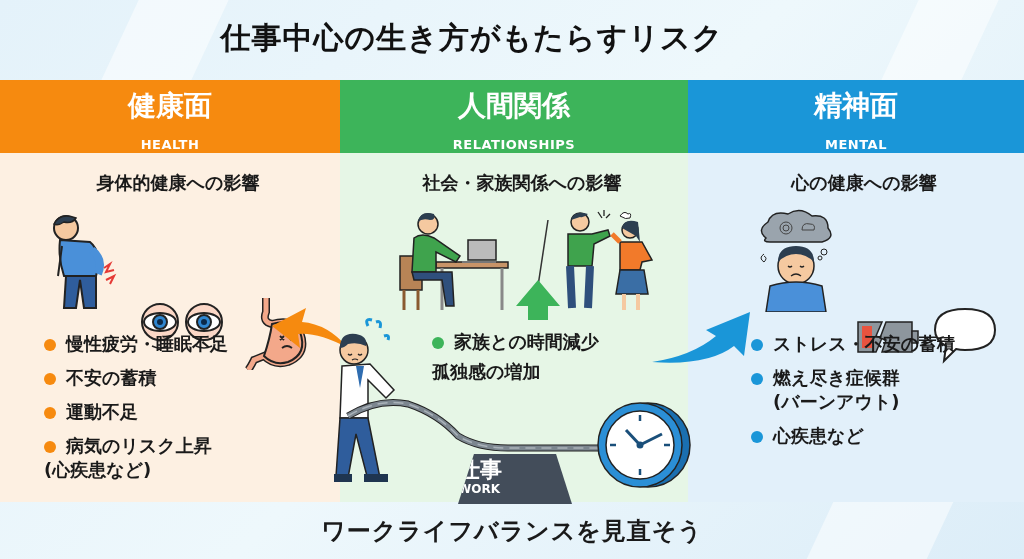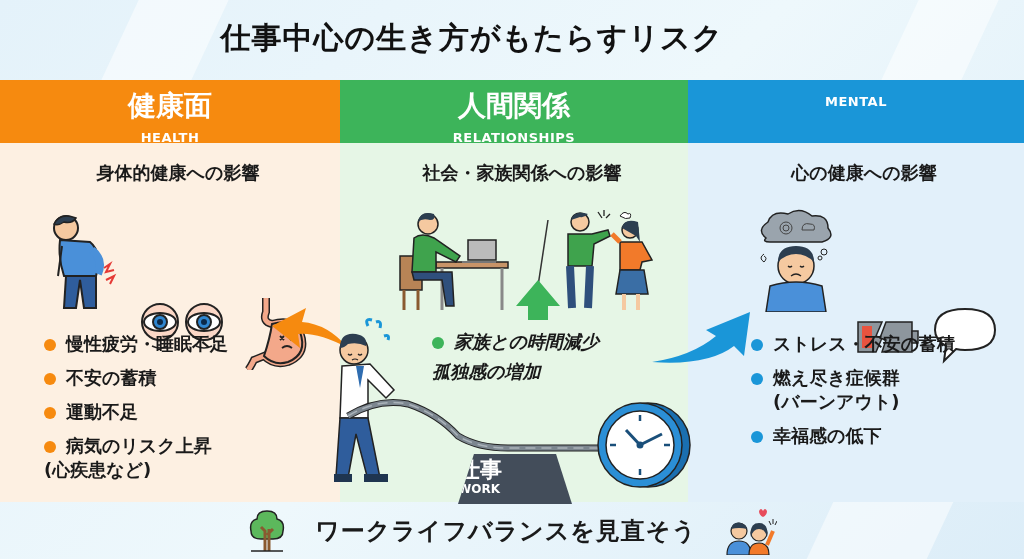--- a/index.html
+++ b/index.html
@@ -13,44 +13,44 @@
   .stripe { position: absolute; background: rgba(255,255,255,0.5); transform: skewX(-25deg); }
   .title {
     position: absolute; left: 0; top: 18px; width: 944px; text-align: center;
     font-size: 30px; font-weight: bold; letter-spacing: 1px; color: #111;
   }
   .col { position: absolute; top: 80px; height: 422px; }
   .col-health { left: 0; width: 340px; background: #fdf0e2; }
   .col-rel { left: 340px; width: 348px; background: #e6f6e6; }
   .col-mental { left: 688px; width: 336px; background: #e2f0fa; }
   .band {
-    height: 63px; text-align: center; color: #fff; padding-top: 8px;
+    height: 73px; text-align: center; color: #fff; padding-top: 8px;
   }
   .band .jp { font-size: 28px; font-weight: bold; line-height: 36px; }
-  .band .en { font-size: 13px; font-weight: bold; letter-spacing: 0.5px; margin-top: 6px; }
+  .band .en { font-size: 13px; font-weight: bold; letter-spacing: 0.5px; margin-top: 13px; }
   .col-health .band { background: #f68a0f; }
   .col-rel .band { background: #3db45a; }
   .col-mental .band { background: #1a96d8; }
   .subhead { text-align: center; font-size: 18px; font-weight: bold; margin-top: 18px; padding-left: 16px; }
   .bullets { position: absolute; list-style: none; }
   .bullets li { font-size: 18px; font-weight: bold; line-height: 24px; margin-bottom: 10px; position: relative; padding-left: 22px; }
   .bullets li .dot { position: absolute; left: 0; top: 7px; width: 12px; height: 12px; border-radius: 50%; }
   .bullets li.plain { padding-left: 0; }
   .bullets li .sub { display: block; }
   .col-health .bullets { left: 44px; top: 252px; }
   .col-health .dot { background: #f68a0f; }
   .col-rel .bullets { left: 92px; top: 250px; }
-  .col-rel .bullets li { margin-bottom: 6px; font-style: italic; }
+  .col-rel .bullets li { margin-bottom: 6px; }
   .col-rel .dot { background: #3db45a; }
   .col-mental .bullets { left: 63px; top: 252px; }
   .col-mental .dot { background: #1a96d8; }
   .illus { position: absolute; }
   .footer {
     position: absolute; left: 0; top: 502px; width: 1024px; height: 57px;
-    display: flex; align-items: center; justify-content: center; gap: 28px;
+    display: flex; align-items: center; justify-content: center; gap: 28px; flex-direction: column;
   }
   .footer-text { font-size: 24px; font-weight: bold; letter-spacing: 1px; }
 </style>
 </head>
 <body>
 
 <div class="stripe" style="left:120px;top:0;width:90px;height:80px;"></div>
 <div class="stripe" style="left:900px;top:0;width:80px;height:80px;"></div>
 <div class="stripe" style="left:820px;top:502px;width:120px;height:57px;"></div>
 
@@ -148,20 +148,21 @@
   </svg>
 
   <ul class="bullets">
     <li><span class="dot"></span><span>家族との時間減少</span></li>
     <li class="plain"><span>孤独感の増加</span></li>
   </ul>
 </section>
 
 <section class="col col-mental">
   <div class="band">
+    <div class="jp">精神面</div>
     <div class="en">MENTAL</div>
   </div>
   <div class="subhead">心の健康への影響</div>
 
   <svg class="illus" style="left:68px;top:128px" width="80" height="104" viewBox="0 0 80 104">
     <path d="M10 30 Q0 22 12 14 Q16 2 32 6 Q44 -2 56 8 Q72 6 72 20 Q80 30 66 34 L14 34 Q6 34 10 30Z" fill="#9aa4ad" stroke="#222" stroke-width="1.5"></path>
     <circle cx="30" cy="20" r="6" fill="none" stroke="#444" stroke-width="1"></circle>
     <circle cx="30" cy="20" r="3" fill="none" stroke="#444" stroke-width="1"></circle>
     <path d="M46 22 Q46 14 54 16 Q60 16 58 22Z" fill="none" stroke="#444" stroke-width="1"></path>
     <circle cx="40" cy="58" r="18" fill="#f5c9a0" stroke="#222" stroke-width="1.5"></circle>
@@ -181,21 +182,21 @@
     <rect x="56" y="11" width="6" height="12" fill="#8d969d" stroke="#222" stroke-width="1.5"></rect>
   </svg>
 
   <svg class="illus" style="left:244px;top:226px" width="66" height="58" viewBox="0 0 66 58">
     <path d="M33 3 Q63 3 63 24 Q63 44 33 44 Q28 44 24 43 L12 55 L14 40 Q3 34 3 24 Q3 3 33 3Z" fill="#fff" stroke="#222" stroke-width="2"></path>
   </svg>
 
   <ul class="bullets">
     <li><span class="dot"></span><span>ストレス・不安の蓄積</span></li>
     <li><span class="dot"></span><span>燃え尽き症候群</span><span class="sub">(バーンアウト)</span></li>
-    <li><span class="dot"></span><span>幸福感の低下</span></li>
+    <li><span class="dot"></span><span>心疾患など</span></li>
   </ul>
 </section>
 
 <svg class="illus" style="position:absolute;left:270px;top:304px" width="80" height="54" viewBox="0 0 80 54">
   <path d="M78 44 Q48 28 28 30 L30 44 L2 22 L36 4 L32 18 Q58 20 78 44Z" fill="#f68a0f"></path>
 </svg>
 <svg class="illus" style="position:absolute;left:652px;top:312px" width="100" height="52" viewBox="0 0 100 52">
   <path d="M0 50 Q40 44 64 24 L54 18 L98 0 L92 44 L82 34 Q56 54 0 50Z" fill="#1a96d8"></path>
 </svg>
 

